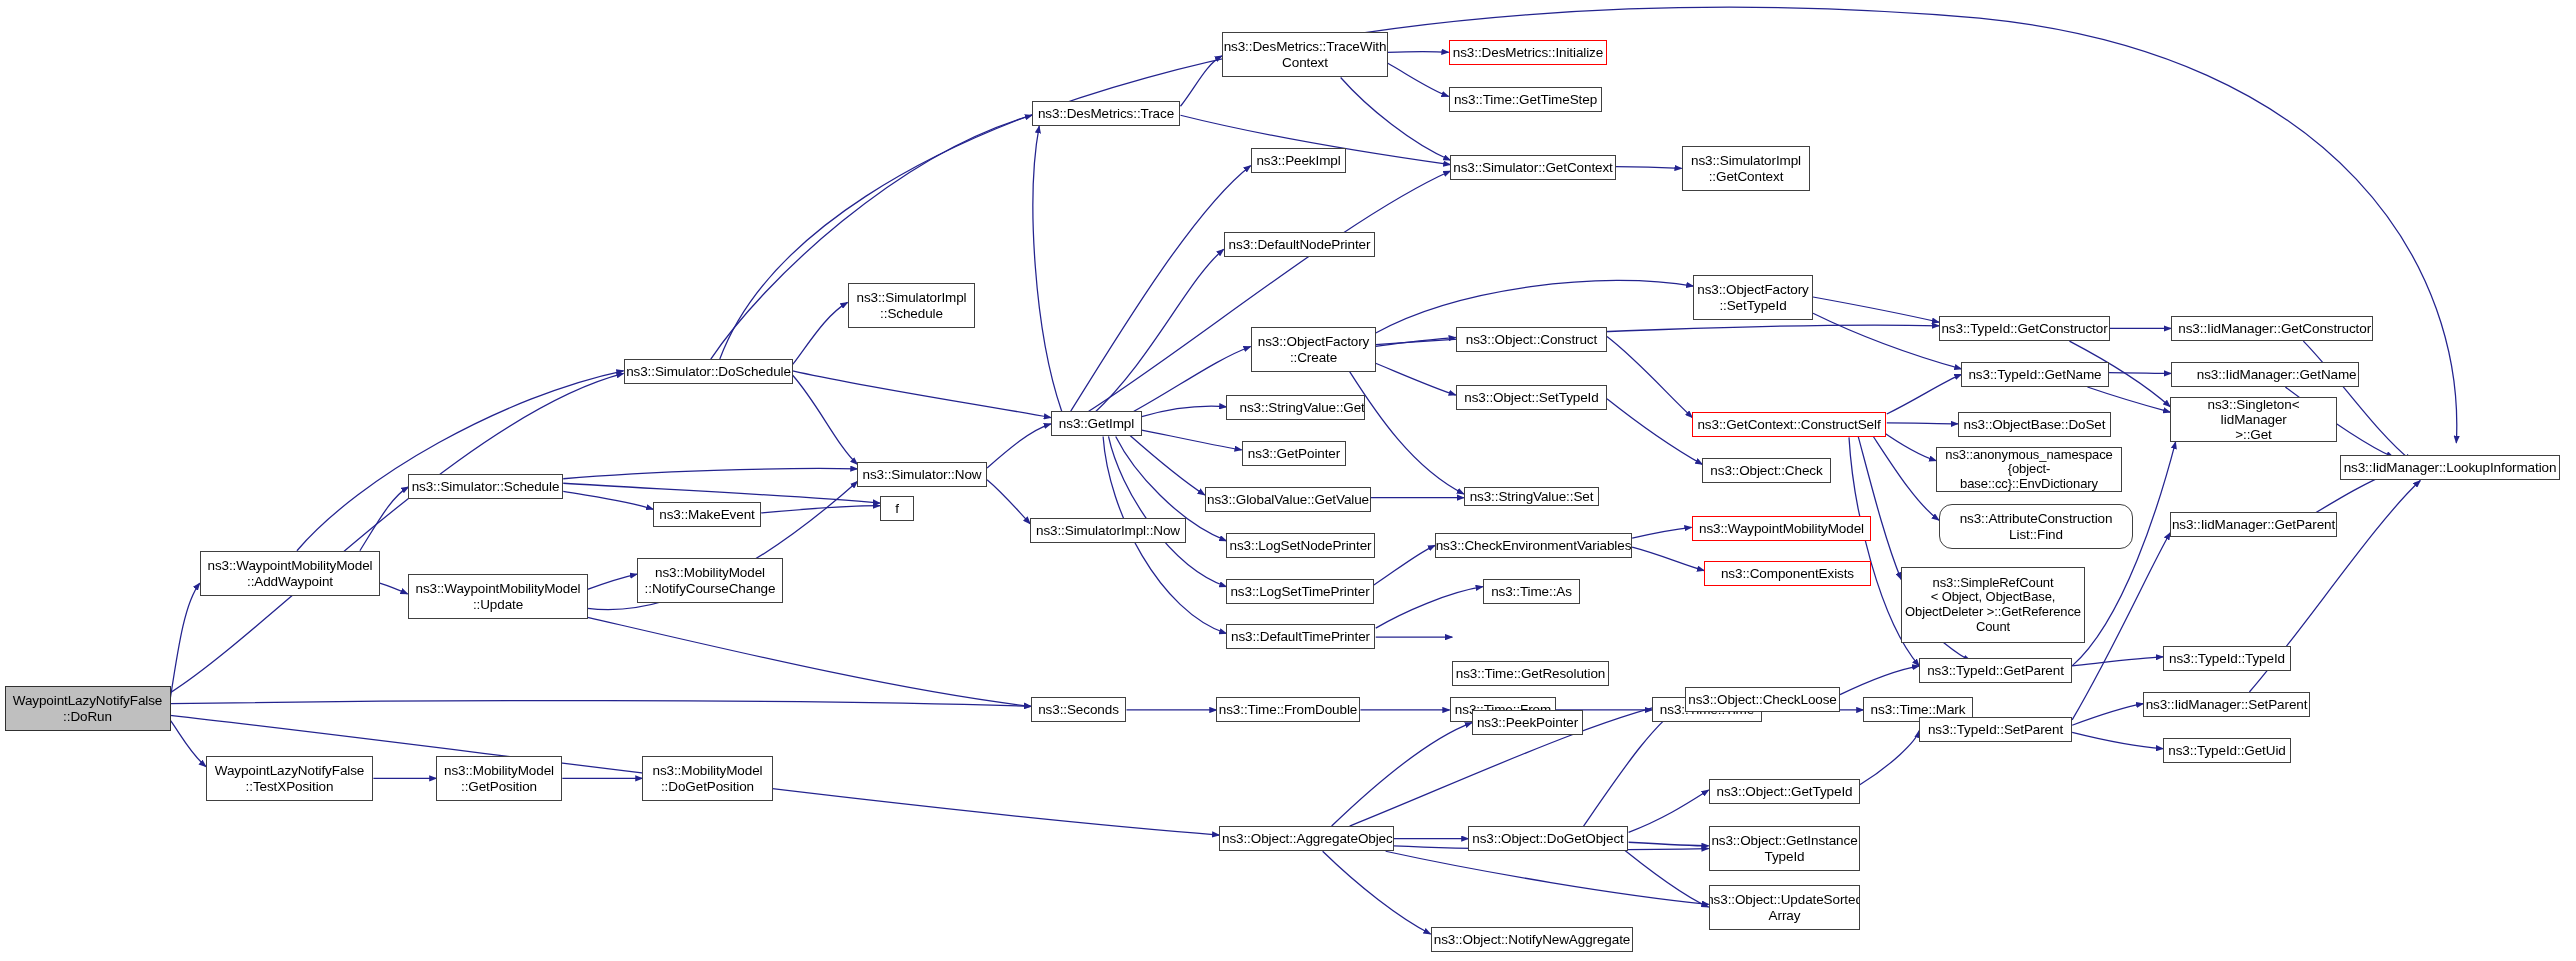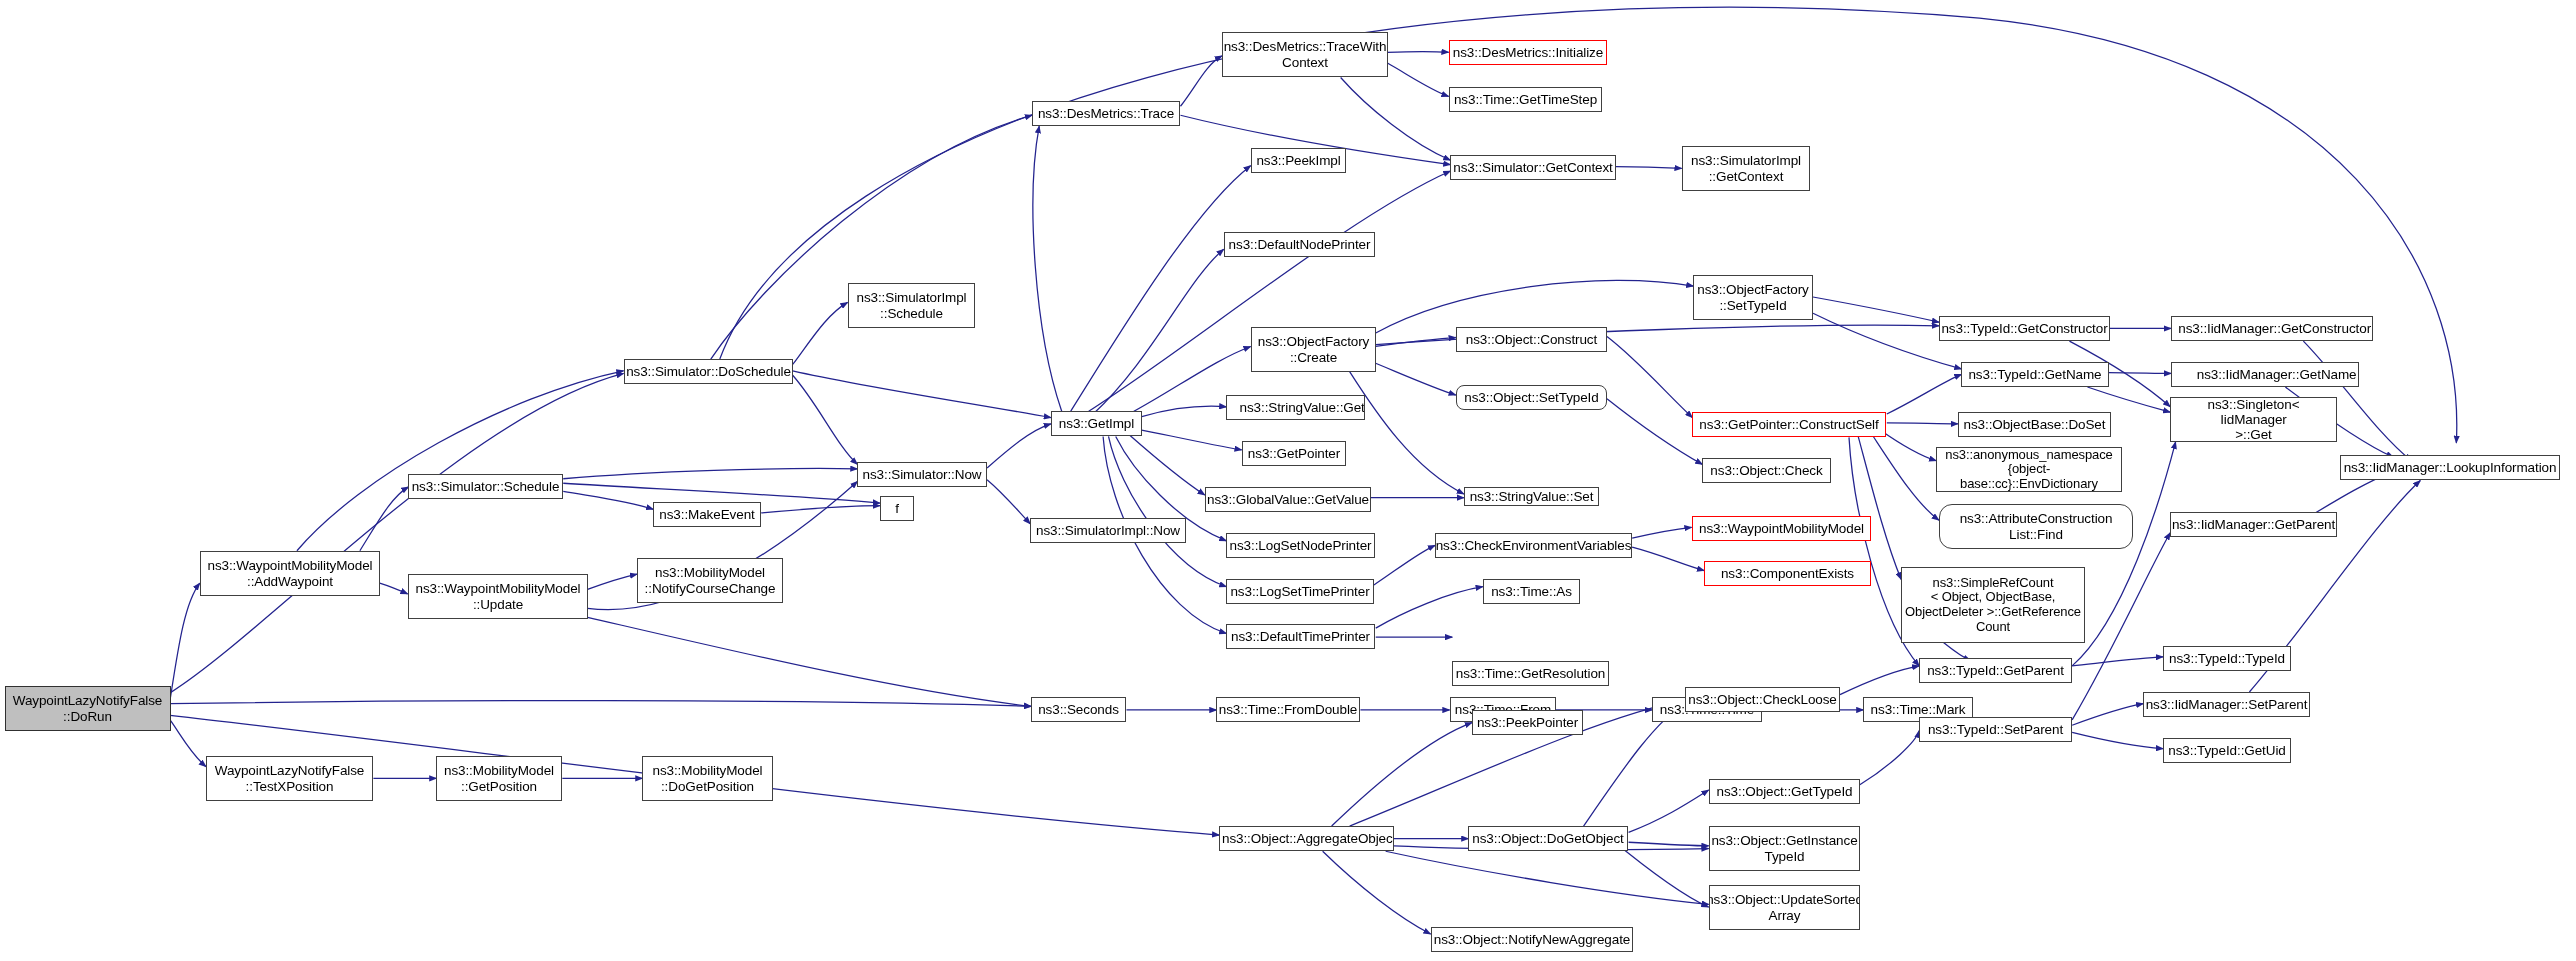--- a/index.html
+++ b/index.html
@@ -173,31 +173,31 @@
       <div class="node" style="left: 1224px; top: 232px; width: 151px; height: 25px;">ns3::DefaultNodePrinter</div>
       <div class="node" style="left: 1251px; top: 327px; width: 125px; height: 45px;">ns3::ObjectFactory
 ::Create</div>
       <div class="node" style="left: 1226px; top: 395px; width: 139px; height: 25px; padding-left: 16px;">ns3::StringValue::Get</div>
       <div class="node" style="left: 1242px; top: 441px; width: 104px; height: 25px;">ns3::GetPointer</div>
       <div class="node" style="left: 1205px; top: 487px; width: 166px; height: 25px;">ns3::GlobalValue::GetValue</div>
       <div class="node" style="left: 1226px; top: 533px; width: 149px; height: 25px;">ns3::LogSetNodePrinter</div>
       <div class="node" style="left: 1226px; top: 579px; width: 148px; height: 25px;">ns3::LogSetTimePrinter</div>
       <div class="node" style="left: 1226px; top: 624px; width: 149px; height: 25px;">ns3::DefaultTimePrinter</div>
       <div class="node" style="left: 1456px; top: 327px; width: 151px; height: 25px;">ns3::Object::Construct</div>
-      <div class="node" style="left: 1456px; top: 385px; width: 151px; height: 25px; border-radius: 8px;">ns3::Object::SetTypeId</div>
+      <div class="node" style="left: 1456px; top: 385px; width: 151px; height: 25px;">ns3::Object::SetTypeId</div>
       <div class="node" style="left: 1464px; top: 487px; width: 135px; height: 19px;">ns3::StringValue::Set</div>
       <div class="node" style="left: 1435px; top: 533px; width: 197px; height: 25px;">ns3::CheckEnvironmentVariables</div>
       <div class="node" style="left: 1483px; top: 579px; width: 97px; height: 25px;">ns3::Time::As</div>
       <div class="node" style="left: 1452px; top: 624px; width: 157px; height: 25px; margin-top: 37px;">ns3::Time::GetResolution</div>
       <div class="node" style="left: 1472px; top: 710px; width: 111px; height: 25px;">ns3::PeekPointer</div>
       <div class="node" style="left: 1693px; top: 275px; width: 120px; height: 45px;">ns3::ObjectFactory
 ::SetTypeId</div>
       <div class="node" style="left: 1939px; top: 316px; width: 171px; height: 25px;">ns3::TypeId::GetConstructor</div>
       <div class="node" style="left: 1961px; top: 362px; width: 148px; height: 25px;">ns3::TypeId::GetName</div>
-      <div class="node red" style="left: 1692px; top: 412px; width: 194px; height: 25px;">ns3::GetPointer::ConstructSelf</div>
+      <div class="node red" style="left: 1692px; top: 412px; width: 194px; height: 25px;">ns3::GetContext::ConstructSelf</div>
       <div class="node" style="left: 1958px; top: 412px; width: 153px; height: 25px;">ns3::ObjectBase::DoSet</div>
       <div class="node" style="left: 1702px; top: 458px; width: 129px; height: 25px;">ns3::Object::Check</div>
       <div class="node small" style="left: 1936px; top: 447px; width: 186px; height: 45px;">ns3::anonymous_namespace
 {object-base::cc}::EnvDictionary</div>
       <div class="node red" style="left: 1692px; top: 516px; width: 179px; height: 25px;">ns3::WaypointMobilityModel</div>
       <div class="node" style="left: 1939px; top: 504px; width: 194px; height: 45px; border-radius: 13px;">ns3::AttributeConstruction
 List::Find</div>
       <div class="node red" style="left: 1704px; top: 561px; width: 167px; height: 25px;">ns3::ComponentExists</div>
       <div class="node small" style="left: 1901px; top: 567px; width: 184px; height: 76px;">ns3::SimpleRefCount
 &lt; Object, ObjectBase,

